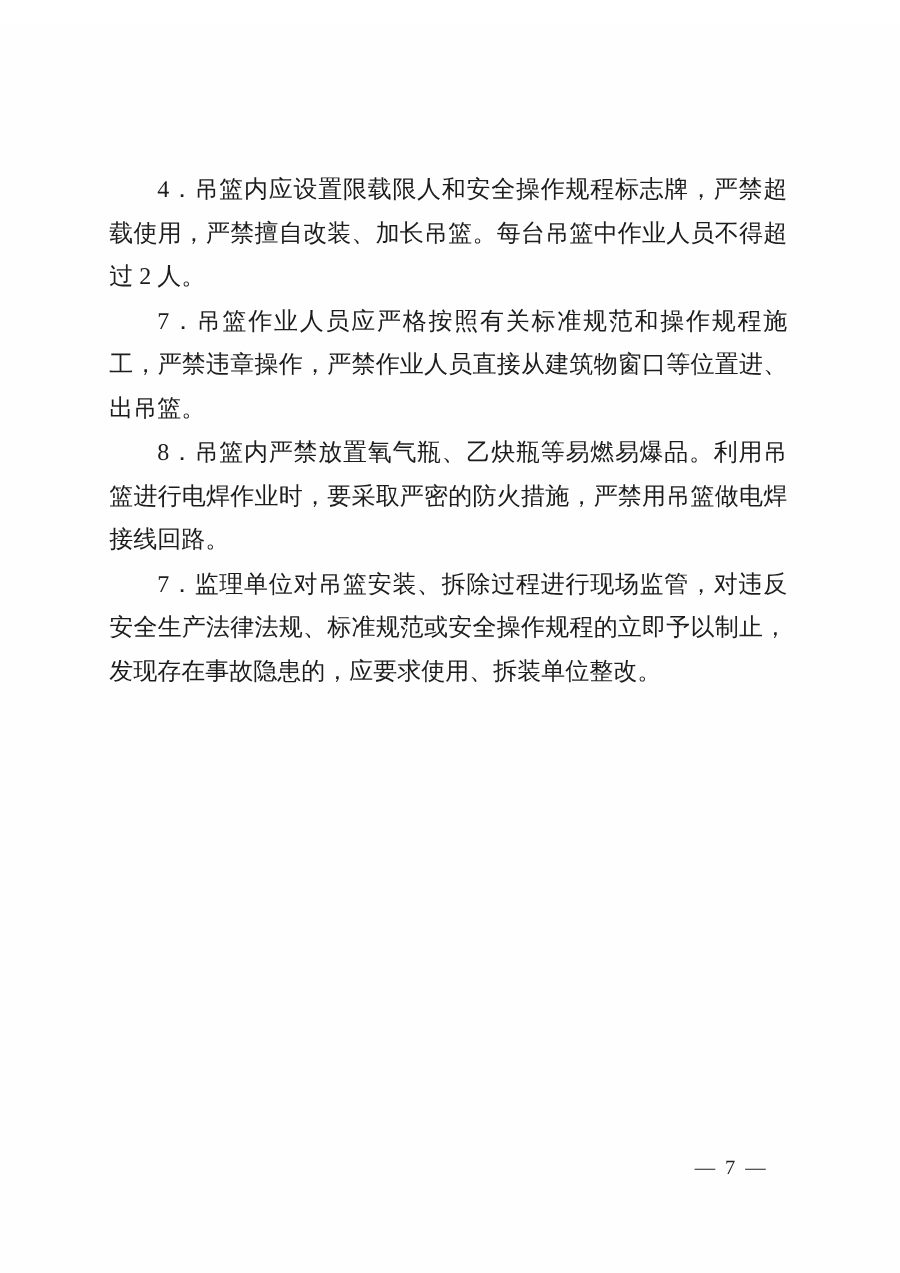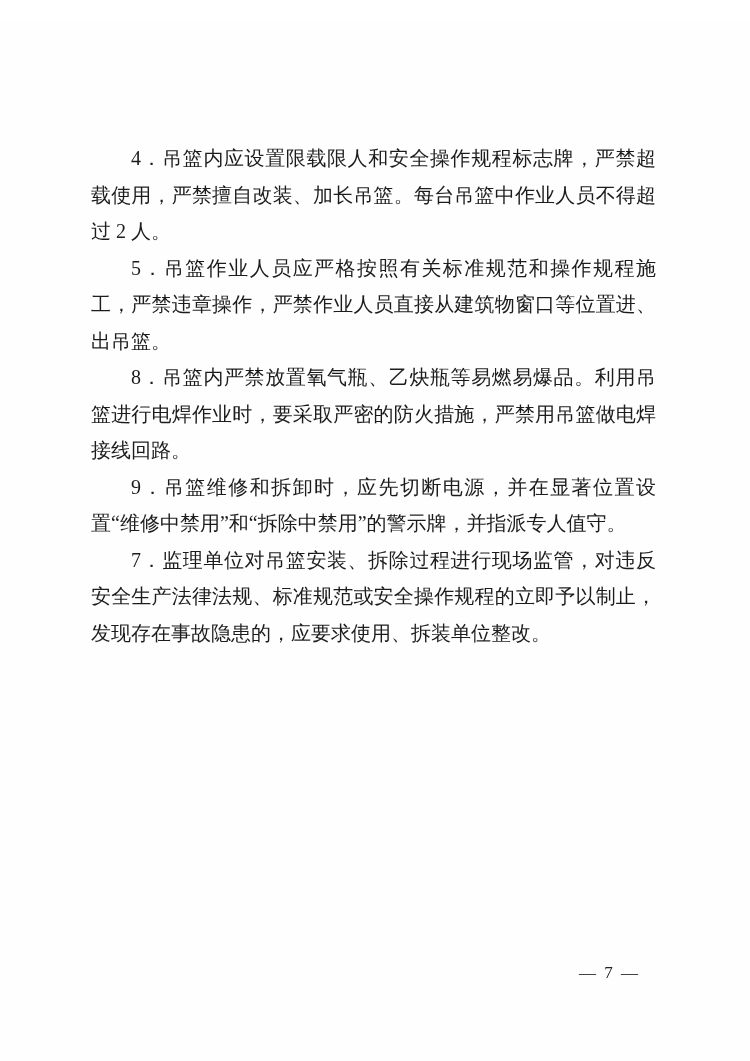--- a/index.html
+++ b/index.html
@@ -45,19 +45,18 @@
       color: #222222;
       white-space: nowrap;
     }
   </style>
 </head>
 <body>
 
 <div class="page">
   <div class="content">
     <p>4．吊篮内应设置限载限人和安全操作规程标志牌，严禁超载使用，严禁擅自改装、加长吊篮。每台吊篮中作业人员不得超过 2 人。</p>
-    <p>5．吊篮作业人员应严格按照有关标准规范和操作规程施工，严禁违章操作，严禁作业人员直接从建筑物窗口等位置进、出吊篮。</p>
+    <p>7．吊篮作业人员应严格按照有关标准规范和操作规程施工，严禁违章操作，严禁作业人员直接从建筑物窗口等位置进、出吊篮。</p>
     <p>8．吊篮内严禁放置氧气瓶、乙炔瓶等易燃易爆品。利用吊篮进行电焊作业时，要采取严密的防火措施，严禁用吊篮做电焊接线回路。</p>
-    <p>9．吊篮维修和拆卸时，应先切断电源，并在显著位置设置“维修中禁用”和“拆除中禁用”的警示牌，并指派专人值守。</p>
     <p>7．监理单位对吊篮安装、拆除过程进行现场监管，对违反安全生产法律法规、标准规范或安全操作规程的立即予以制止，发现存在事故隐患的，应要求使用、拆装单位整改。</p>
   </div>
   <div class="page-number">— 7 —</div>
 </div>
 
 </body></html>

